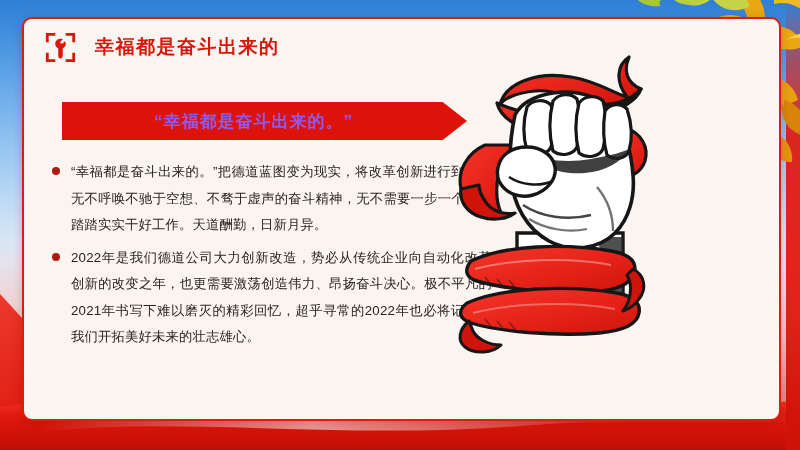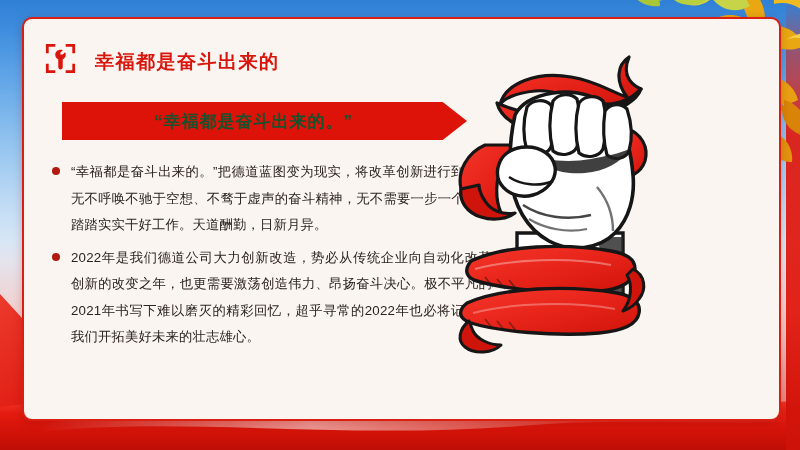--- a/index.html
+++ b/index.html
@@ -98,21 +98,21 @@
     overflow: hidden;
   }
 
   
   .card-header {
     position: absolute;
     left: 0; top: 0;
     height: 56px;
     width: 100%;
     display: flex;
-    align-items: flex-end;
+    align-items: center;
     padding-left: 20px;
     box-sizing: border-box;
   }
   .header-icon {
     width: 33px;
     height: 33px;
     flex: 0 0 auto;
     position: relative;
   }
   .header-icon svg { display: block; width: 33px; height: 33px; }
@@ -141,21 +141,21 @@
     clip-path: polygon(0 0, 94% 0, 100% 50%, 94% 100%, 0 100%);
   }
   .banner-text {
     position: absolute;
     inset: 0;
     display: flex;
     align-items: center;
     justify-content: center;
     padding-right: 22px;
     box-sizing: border-box;
-    color: #14532d;
+    color: #8b5cf6;
     font-size: 17px;
     font-weight: 700;
     letter-spacing: 1px;
     white-space: nowrap;
   }
 
   
   .body-block {
     position: absolute;
     left: 28px;

